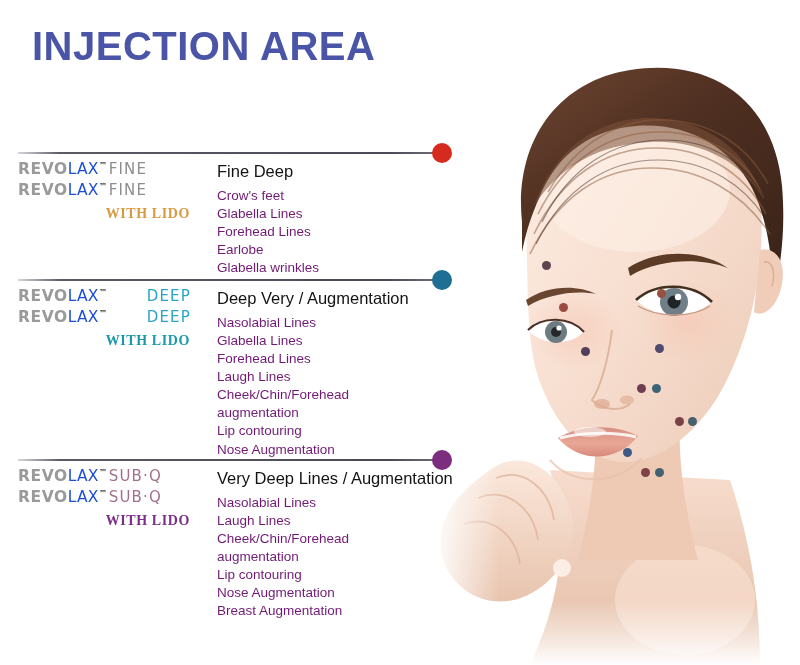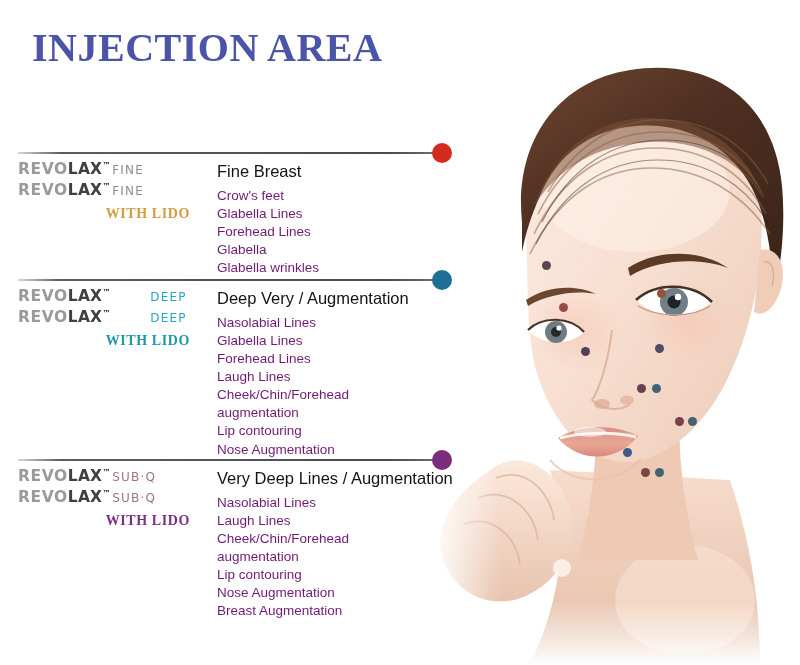--- a/index.html
+++ b/index.html
@@ -16,21 +16,21 @@
     height: 665px;
     overflow: hidden;
     background: #ffffff;
   }
 
   
   #page-title {
     position: absolute;
     left: 32px;
     top: 24px;
-    font-family: Liberation Serif, serif;
+    font-family: Liberation Sans, sans-serif;
     font-weight: bold;
     font-size: 40px;
     letter-spacing: 0.5px;
     color: #4a55a8;
     white-space: nowrap;
   }
 
   
   #photo {
     position: absolute;
@@ -84,35 +84,35 @@
     margin-bottom: 5px;
     font-family: "DejaVu Sans", sans-serif;
     font-size: 15.5px;
     letter-spacing: 0.6px;
   }
   .lg-revo {
     color: #9a9a9a;
     font-weight: bold;
   }
   .lg-lax {
-    color: #404040;
-    font-weight: bold;
+    color: #1d4ed8;
+    font-weight: normal;
     letter-spacing: 0.2px;
   }
   .lg-tm {
     color: #1c1c20;
     font-size: 8px;
     vertical-align: super;
     font-weight: bold;
     letter-spacing: 0;
   }
   .lg-grade {
     font-weight: normal;
     letter-spacing: 1.2px;
-    font-size: 12px;
+    font-size: 15px;
     margin-left: 2px;
   }
   .grade-fine  { color: #8d8d8f; }
   .grade-deep  { color: #2aa5c4; margin-left: 40px; }
   .grade-subq  { color: #a3708a; }
 
   .with-lido {
     font-family: "Liberation Serif", serif;
     font-weight: bold;
     font-size: 14px;
@@ -293,25 +293,25 @@
       <div class="logo-col">
         <div class="logo-line">
           <span class="lg-revo">REVO</span><span class="lg-lax">LAX</span><span class="lg-tm">™</span><span class="lg-grade grade-fine" style="color: rgb(141, 141, 143);">FINE</span>
         </div>
         <div class="logo-line">
           <span class="lg-revo">REVO</span><span class="lg-lax">LAX</span><span class="lg-tm">™</span><span class="lg-grade grade-fine" style="color: rgb(141, 141, 143);">FINE</span>
         </div>
         <div class="with-lido lido-fine" style="color: rgb(215, 154, 62);">WITH LIDO</div>
       </div>
       <div class="ind-col">
-        <div class="ind-title">Fine Breast</div>
+        <div class="ind-title">Fine Deep</div>
         <div class="ind-item">Crow's feet</div>
         <div class="ind-item">Glabella Lines</div>
         <div class="ind-item">Forehead Lines</div>
-        <div class="ind-item">Glabella</div>
+        <div class="ind-item">Earlobe</div>
         <div class="ind-item">Glabella wrinkles</div>
       </div>
     </div>
   </div>
 
   <div class="section" style="top:279px;">
     <div class="sec-rule"></div>
     <div class="sec-dot" style="background:#1f6e96;"></div>
     <div class="sec-body">
       <div class="logo-col">

